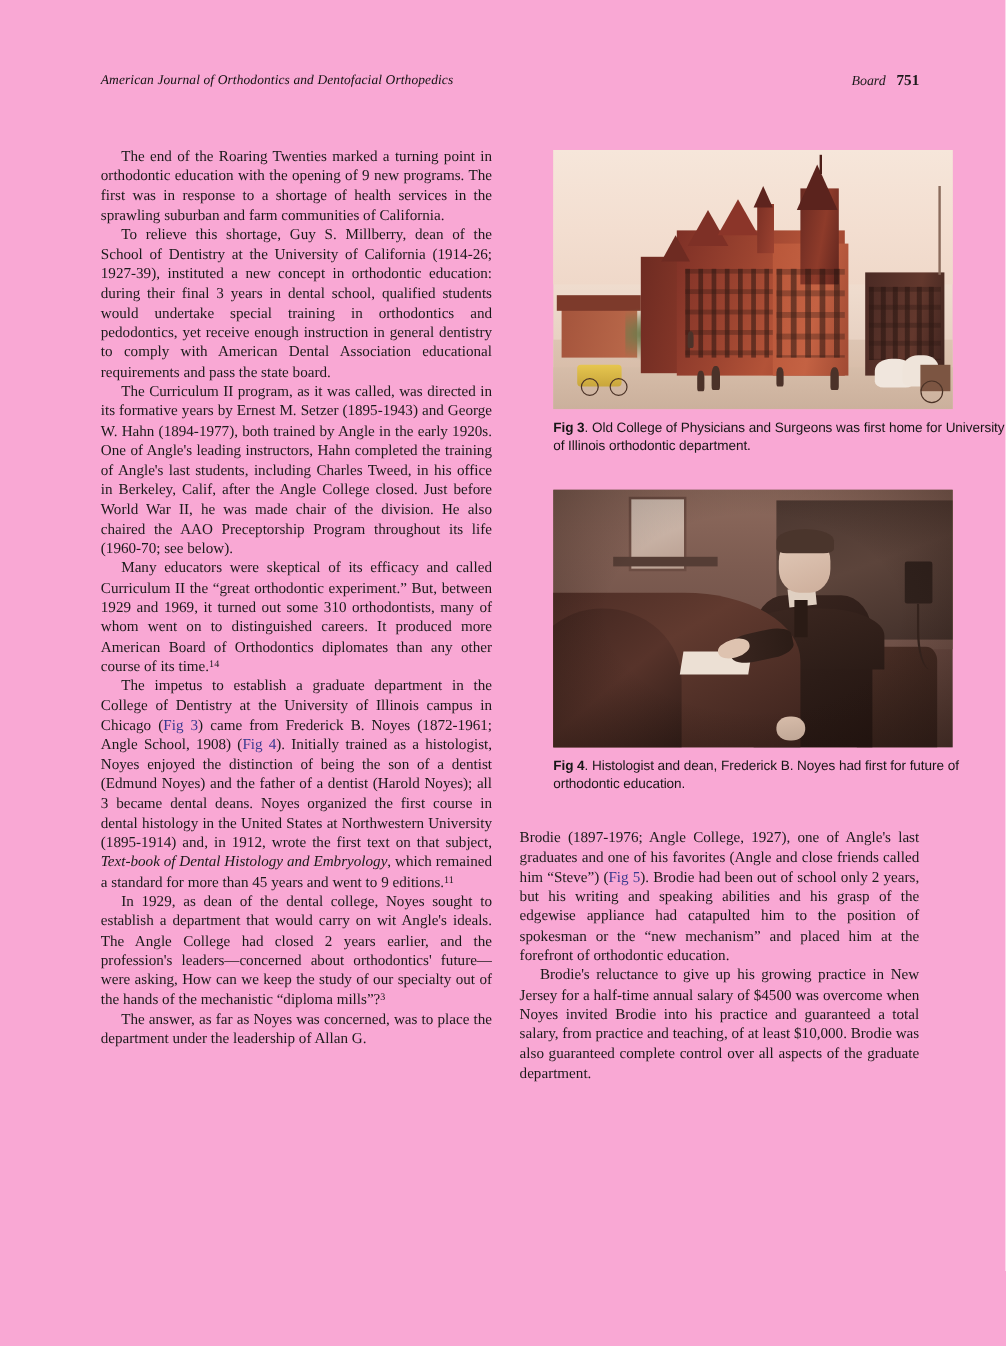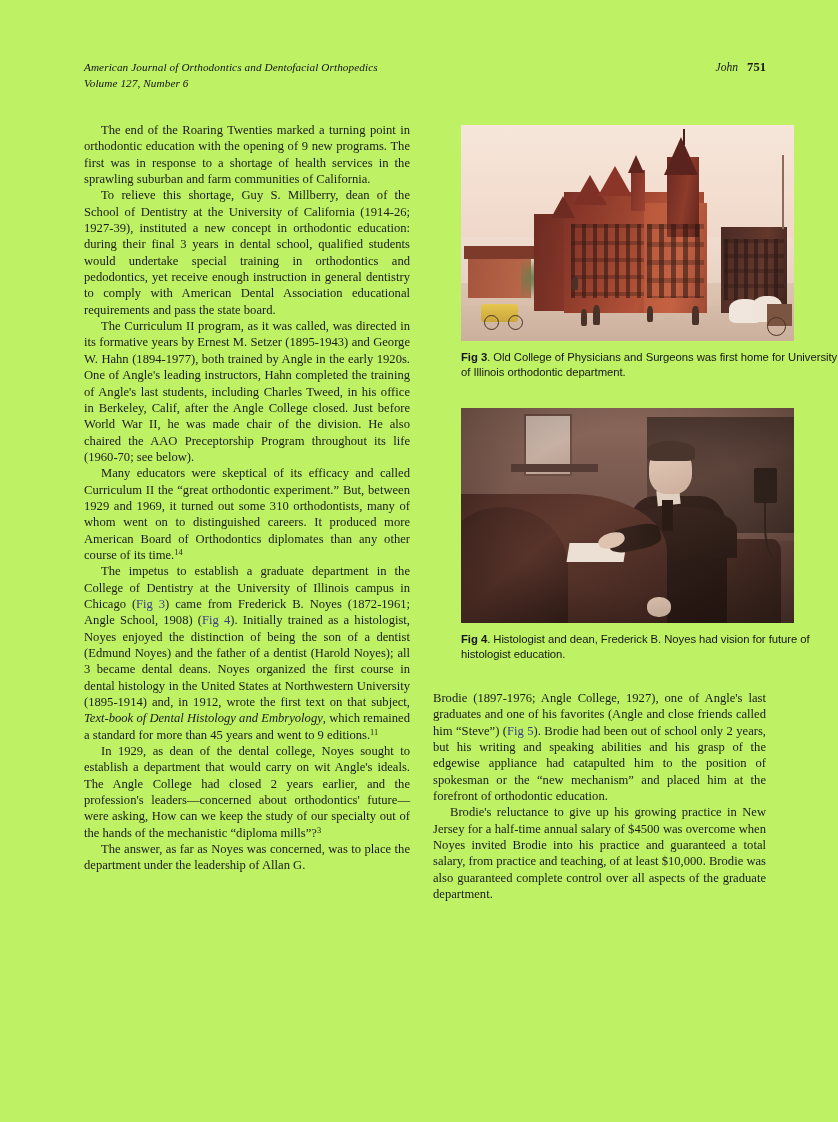--- a/index.html
+++ b/index.html
@@ -4,21 +4,21 @@
 <style>
   html, body {
     margin: 0;
     padding: 0;
     background: #ffffff;
   }
   .page {
     position: relative;
     width: 838px;
     height: 1122px;
-    background: #bef264;
+    background: #f9a8d4;
     overflow: hidden;
     font-family: "Liberation Serif", "DejaVu Serif", serif;
     color: #1a1a1a;
   }
 
   
   .running-head {
     position: absolute;
     left: 84px;
     top: 60px;
@@ -435,24 +435,23 @@
   }
 </style>
 </head>
 <body>
 
 <div class="page">
 
   <div class="running-head">
     <div class="rh-left">
       <span>American Journal of Orthodontics and Dentofacial Orthopedics</span>
-      <span class="vol">Volume 127, Number 6</span>
     </div>
     <div class="rh-right">
-      <span class="author">John</span><span class="folio">751</span>
+      <span class="author">Board</span><span class="folio">751</span>
     </div>
   </div>
 
   <div class="col col-left">
 
     <p>The end of the Roaring Twenties marked a turning point in orthodontic education with the opening of 9 new programs. The first was in response to a shortage of health services in the sprawling suburban and farm communities of California.</p>
 
     <p>To relieve this shortage, Guy S. Millberry, dean of the School of Dentistry at the University of California (1914-26; 1927-39), instituted a new concept in orthodontic education: during their final 3 years in dental school, qualified students would undertake special training in orthodontics and pedodontics, yet receive enough instruction in general dentistry to comply with American Dental Association educational requirements and pass the state board.</p>
 
     <p>The Curriculum II program, as it was called, was directed in its formative years by Ernest M. Setzer (1895-1943) and George W. Hahn (1894-1977), both trained by Angle in the early 1920s. One of Angle's leading instructors, Hahn completed the training of Angle's last students, including Charles Tweed, in his office in Berkeley, Calif, after the Angle College closed. Just before World War II, he was made chair of the division. He also chaired the AAO Preceptorship Program throughout its life (1960-70; see below).</p>
@@ -538,21 +537,21 @@
         <div class="pt-paper"></div>
         <div class="pt-arm"></div>
         <div class="pt-hand"></div>
         <div class="pt-hand2"></div>
 
         <div class="pt-phone"></div>
         <div class="pt-cord"></div>
         <div class="pt-vig"></div>
       </div>
     </div>
-    <div class="caption"><span class="cap-label">Fig 4</span><span>. Histologist and dean, Frederick B. Noyes had vision for future of histologist education.</span></div>
+    <div class="caption"><span class="cap-label">Fig 4</span><span>. Histologist and dean, Frederick B. Noyes had first for future of orthodontic education.</span></div>
   </div>
 
   <div class="col col-right">
     <p class="noindent"><span>Brodie (1897-1976; Angle College, 1927), one of Angle's last graduates and one of his favorites (Angle and close friends called him “Steve”) (</span><span class="figref">Fig 5</span><span>). Brodie had been out of school only 2 years, but his writing and speaking abilities and his grasp of the edgewise appliance had catapulted him to the position of spokesman or the “new mechanism” and placed him at the forefront of orthodontic education.</span></p>
 
     <p>Brodie's reluctance to give up his growing practice in New Jersey for a half-time annual salary of $4500 was overcome when Noyes invited Brodie into his practice and guaranteed a total salary, from practice and teaching, of at least $10,000. Brodie was also guaranteed complete control over all aspects of the graduate department.</p>
 
   </div>
 
 </div>

